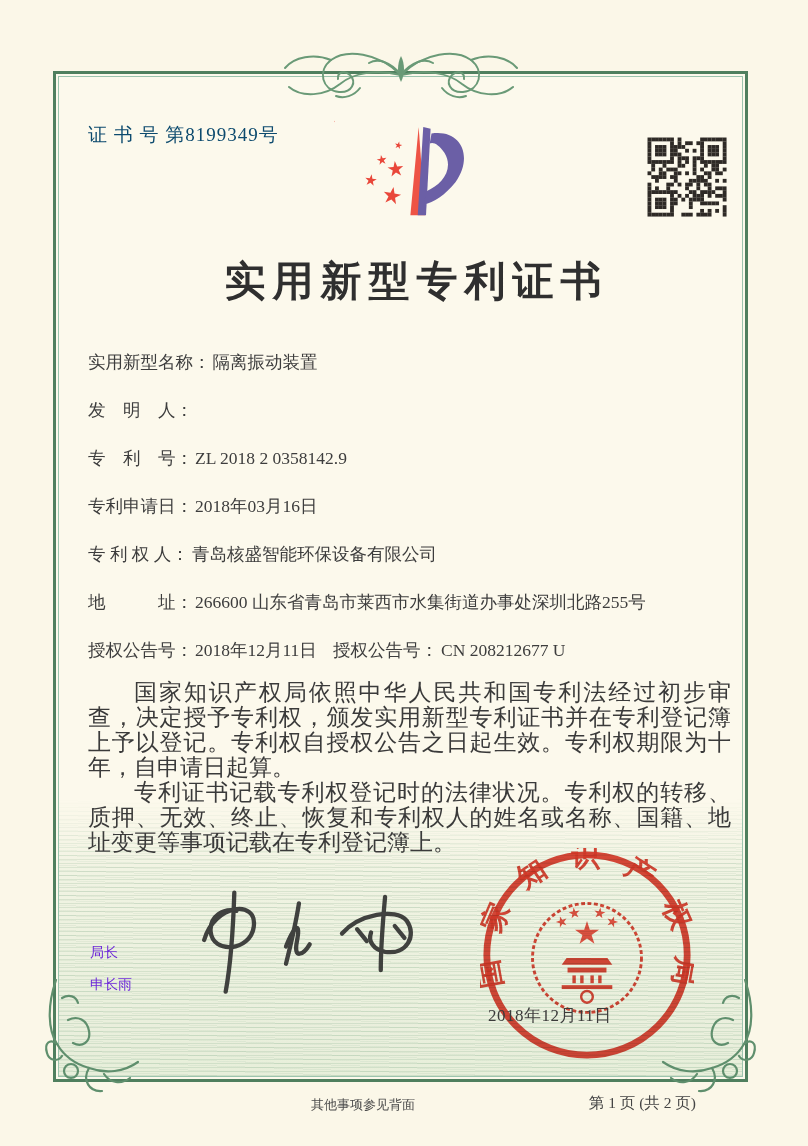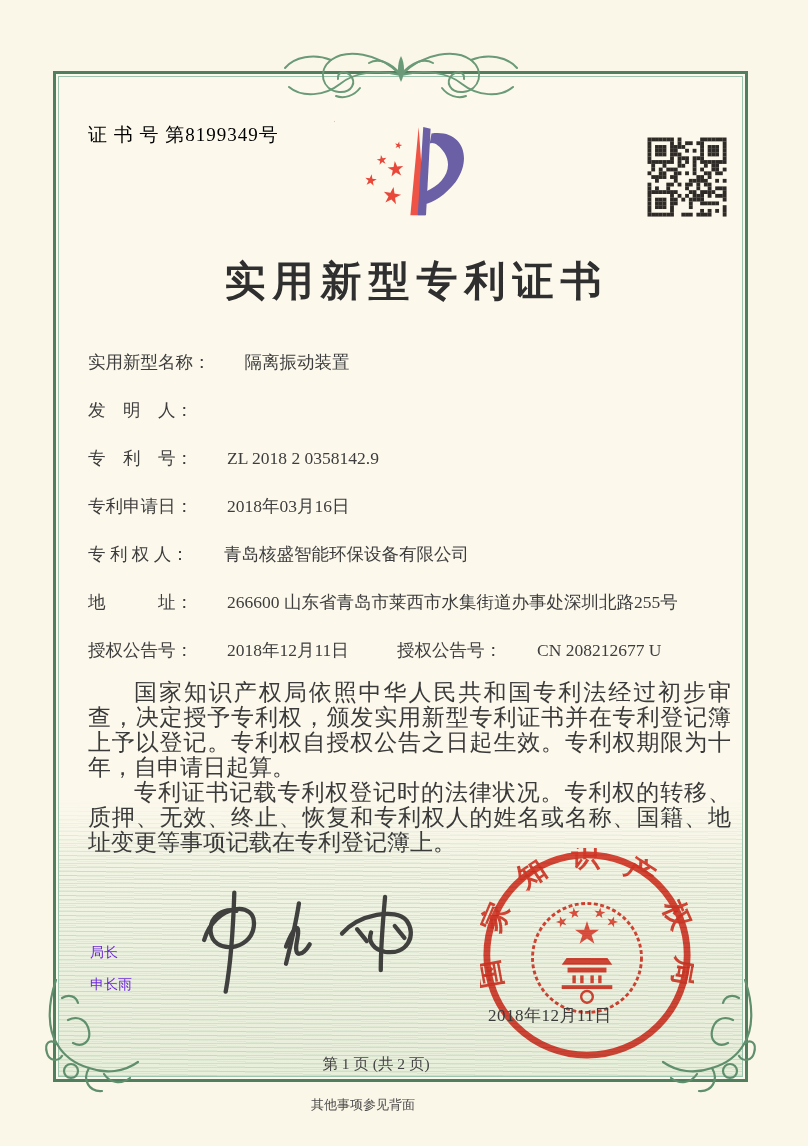--- a/index.html
+++ b/index.html
@@ -22,45 +22,45 @@
       repeating-linear-gradient(0deg, rgba(116,163,126,.20) 0 1px, rgba(116,163,126,0) 1px 4px),
       repeating-linear-gradient(2deg, rgba(116,163,126,.10) 0 1px, rgba(116,163,126,0) 1px 5px),
       linear-gradient(rgba(183,214,178,.10), rgba(183,214,178,.30));
     -webkit-mask-image:linear-gradient(transparent,black 70px);
             mask-image:linear-gradient(transparent,black 70px);
   }
   .orn-top{position:absolute;top:-30px;left:50%;transform:translateX(-50%);width:290px;height:62px;}
   .corner-orn{position:absolute;width:104px;height:122px;}
   .corner-orn.left{left:-14px;top:902px;}
   .corner-orn.right{right:-14px;top:902px;transform:scaleX(-1);}
-  .cert-no{position:absolute;left:32px;top:48px;font-size:19px;letter-spacing:1px;color:#000000;}
+  .cert-no{position:absolute;left:32px;top:48px;font-size:19px;letter-spacing:1px;color:#0c4a6e;}
   .logo{position:absolute;left:278px;top:38px;width:138px;height:122px;}
   .qr{position:absolute;left:584px;top:56px;width:94px;height:94px;}
   .qr svg{width:94px;height:94px;fill:#2e2a26;}
   .title{
     position:absolute;left:0;top:164px;width:100%;margin:16px;text-align:center;
     font-size:41px;font-weight:700;letter-spacing:7px;color:#2f2f2f;
   }
   .fields{position:absolute;left:32px;top:276px;width:648px;font-size:17.5px;color:#3d3d3d;}
-  .row{display:flex;margin-bottom:24px;line-height:24px;gap:32px;}
+  .row{display:flex;margin-bottom:24px;line-height:24px;}
   .f-label{flex:0 0 102px;white-space:pre;}
   .f-value{margin-left:2px;}
   .addr .f-value{width:505px;}
   .row-grant .f-value.gd{width:138px;}
   .row-grant .f-label.gn{flex-basis:106px;}
   .paras{position:absolute;left:32px;top:606px;width:643px;font-size:23px;line-height:25px;
     color:#3a3a3a;text-align:justify;}
   .paras p{margin:0;text-indent:2em;}
   .commissioner{position:absolute;left:34px;top:862px;font-size:14px;line-height:32px;color:#6d28d9;
     font-family:"Liberation Sans","DejaVu Sans",sans-serif;}
   .signature{position:absolute;left:118px;top:812px;width:280px;height:108px;}
   .seal{position:absolute;left:424px;top:774px;width:214px;height:214px;mix-blend-mode:multiply;}
   .seal svg{width:214px;height:214px;}
   .seal-date{position:absolute;left:432px;top:930px;font-size:17px;letter-spacing:.5px;color:#3b3b3b;}
-  .page-info{position:absolute;left:0;top:980px;width:640px;text-align:center;font-size:15.5px;color:#444;}
+  .page-info{position:absolute;left:0;top:1019px;width:640px;text-align:right;font-size:15.5px;color:#444;}
   .back-note{position:absolute;top:1096px;left:0;width:726px;text-align:center;font-size:13px;color:#4a4a4a;}
 </style>
 </head>
 <body>
 
 <div class="frame">
   <div class="inner">
 
     <svg class="orn-top" viewBox="0 0 290 62">
       <g id="ornL" stroke="#6a9a77" fill="none" stroke-width="2" stroke-linecap="round">

